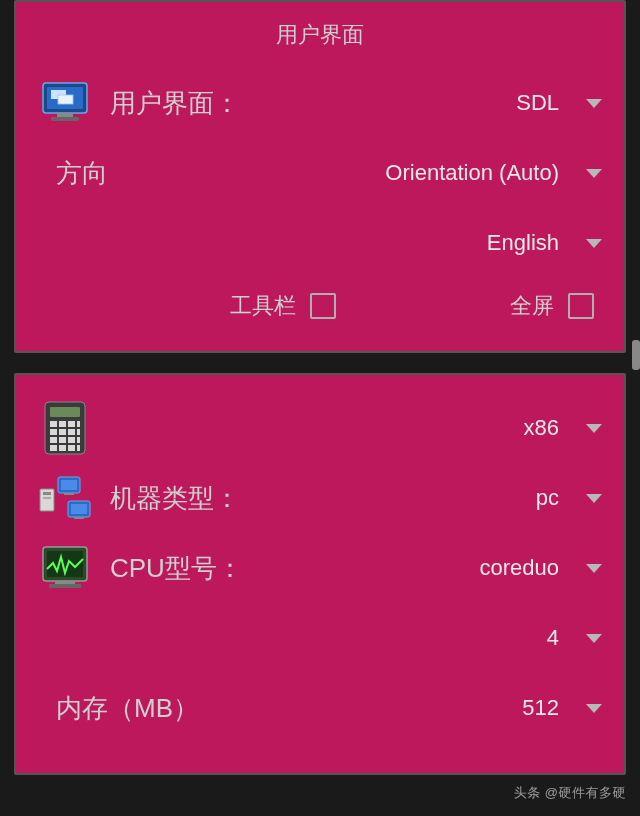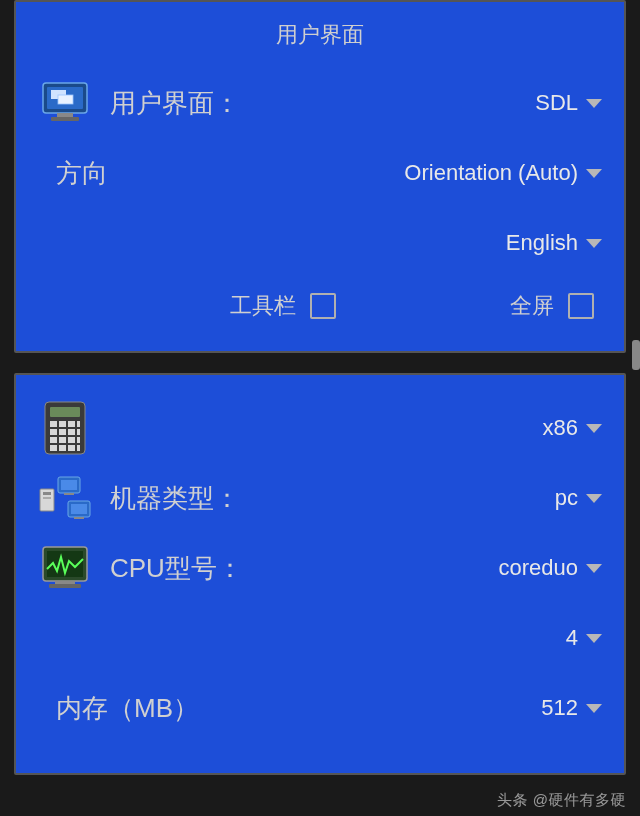--- a/index.html
+++ b/index.html
@@ -9,21 +9,21 @@
     color: #d0d0d0;
     width: 640px;
     height: 816px;
     overflow: hidden;
     position: relative;
     padding: 0 14px 0 14px;
   }
   .section {
     border: 2px solid #555;
     border-radius: 2px;
-    background: #1d4ed8;
+    background: #be185d;
     margin-bottom: 20px;
     padding: 18px 22px 18px 22px;
   }
   .section-title {
     text-align: center;
     font-size: 22px;
     color: #cfcfcf;
     margin-bottom: 18px;
     font-weight: 400;
   }
@@ -43,21 +43,21 @@
   }
   .row-label {
     font-size: 26px;
     color: #d0d0d0;
     flex: 0 0 auto;
   }
   .spacer { flex: 1; }
   .row-value {
     font-size: 22px;
     color: #e8e8e8;
-    margin-right: 8px;
+    margin-right: 27px;
   }
   .chevron {
     width: 0; height: 0;
     border-left: 8px solid transparent;
     border-right: 8px solid transparent;
     border-top: 9px solid #b8b8b8;
     flex-shrink: 0;
   }
   .checkbox-row {
     display: flex;
@@ -75,22 +75,22 @@
   .cb-label { font-size: 22px; color: #d0d0d0; }
   .checkbox {
     width: 26px; height: 26px;
     border: 2px solid #b0b0b0;
     border-radius: 2px;
   }
   .indent { margin-left: 18px; }
   .watermark {
     position: absolute;
     right: 14px;
-    bottom: 6px;
-    font-size: 15px;
+    bottom: 14px;
+    font-size: 13px;
     color: rgba(255,255,255,0.55);
     letter-spacing: 0.5px;
   }
   .section.cpu {
     padding-bottom: 30px; 
   }
   .scroll-indicator {
     position: absolute;
     right: 0;
     top: 340px;

